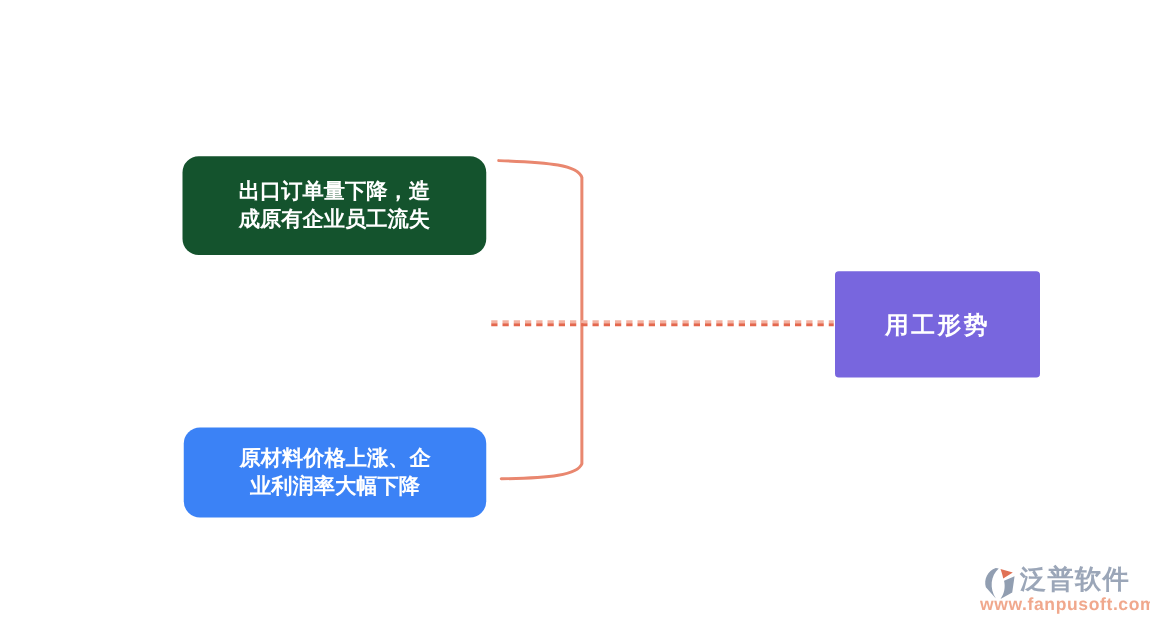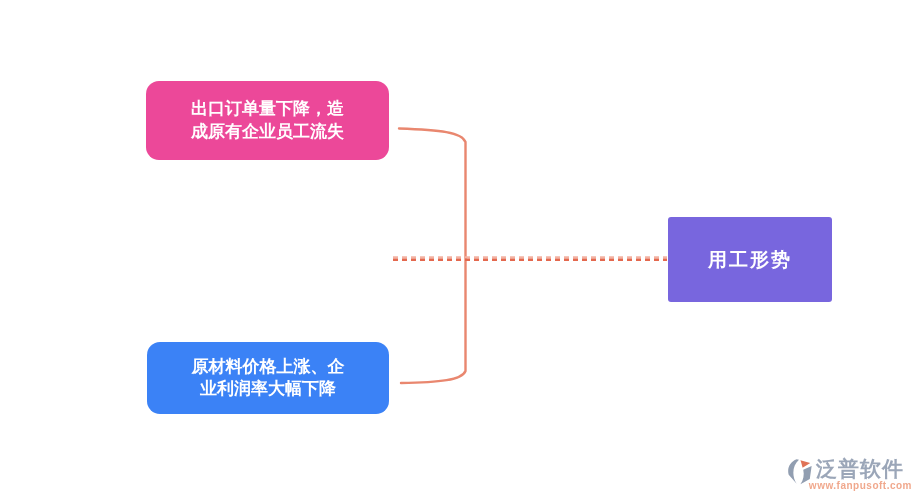--- a/index.html
+++ b/index.html
@@ -71,42 +71,42 @@
   .wm-brand {
     color: #96A2B5;
     font-size: 21px;
     font-weight: 700;
     line-height: 24px;
     letter-spacing: 1px;
     white-space: nowrap;
   }
   .wm-url {
     color: #F0A487;
-    font-size: 10px;
+    font-size: 14px;
     font-weight: 700;
     letter-spacing: 0.5px;
     text-align: right;
     margin-top: -7px;
     white-space: nowrap;
   }
 </style>
 </head>
 <body>
 
 <div class="canvas">
 
   <svg class="connectors" width="920" height="500" viewBox="0 0 920 500" xmlns="http://www.w3.org/2000/svg">
 
     <path d="M399,128.5 C440,130 462,132 465.5,142 L465.5,371 C462,380 440,382.5 401,383" fill="none" stroke-width="2.4" stroke-linecap="round" stroke="#E9876F"></path>
 
     <line x1="393" y1="257.4" x2="667" y2="257.4" stroke-width="2.4" stroke-dasharray="5 4" stroke="#F3B2A2"></line>
     <line x1="393" y1="259.8" x2="667" y2="259.8" stroke-width="2.4" stroke-dasharray="5 4" stroke="#E4684E"></line>
   </svg>
 
-  <div class="node sub-node node-1" style="background-color: #ec4899;">出口订单量下降，造
+  <div class="node sub-node node-1" style="background-color: #14532d; margin-top: 44px;">出口订单量下降，造
 成原有企业员工流失</div>
 
 
   <div class="node sub-node node-3" style="background-color: #3b82f6;">原材料价格上涨、企
 业利润率大幅下降</div>
 
   <div class="node root-node" style="background-color: rgb(120, 102, 222);">用工形势</div>
 
   <div class="watermark">
     <div class="wm-row">

